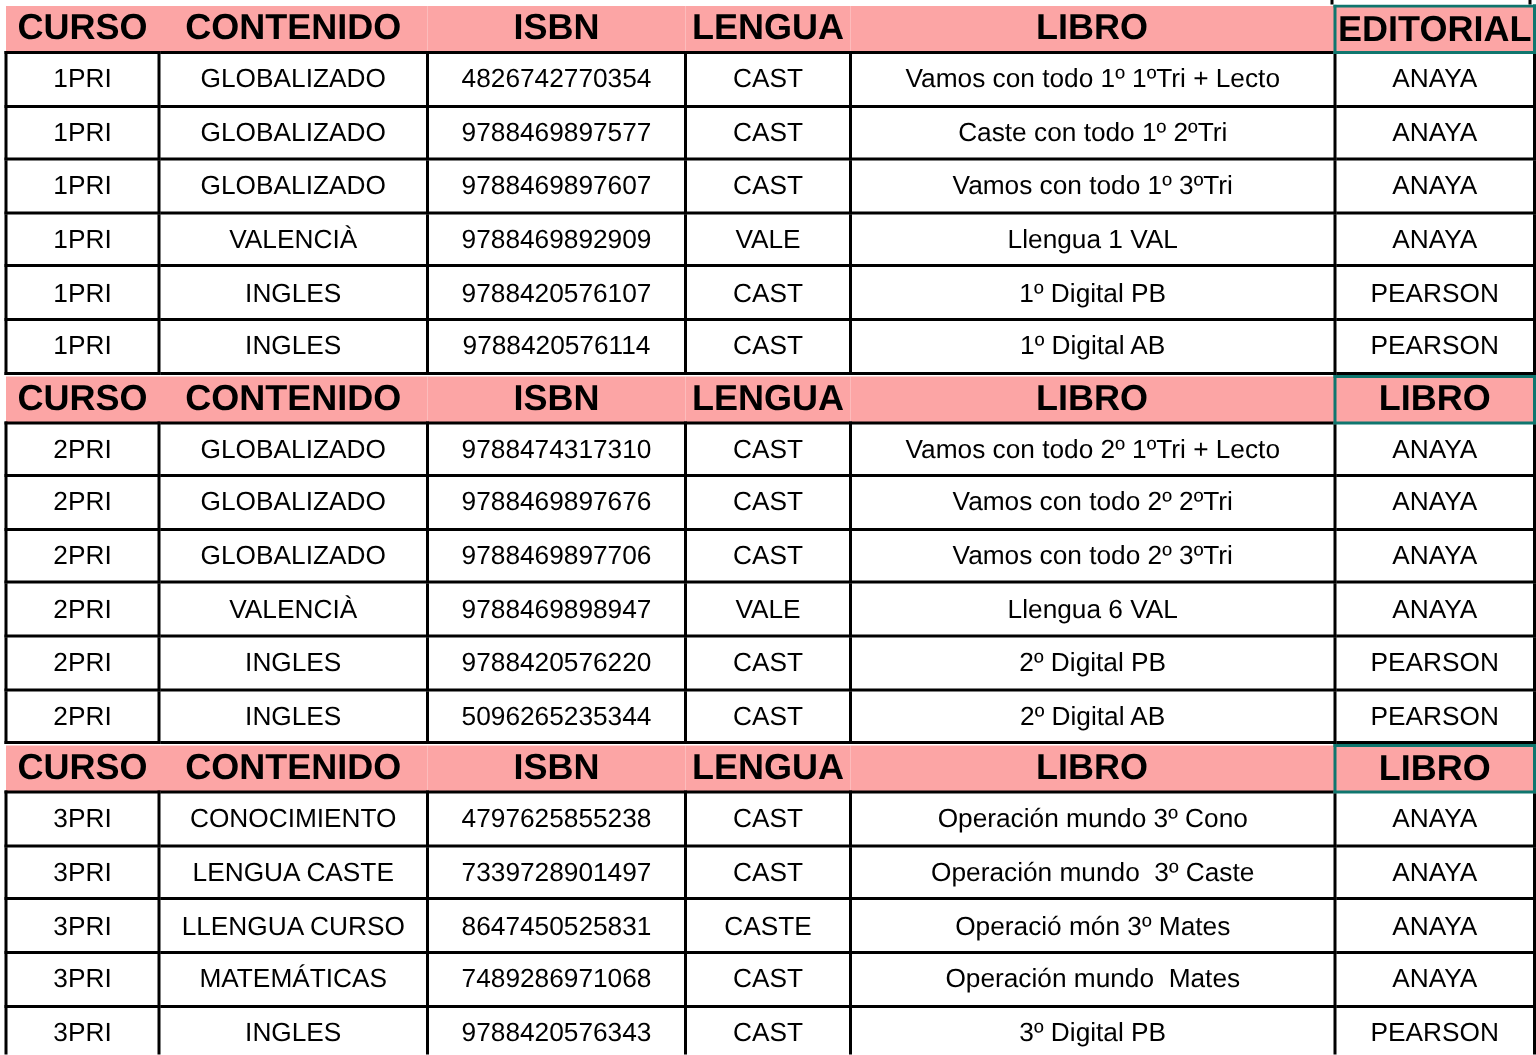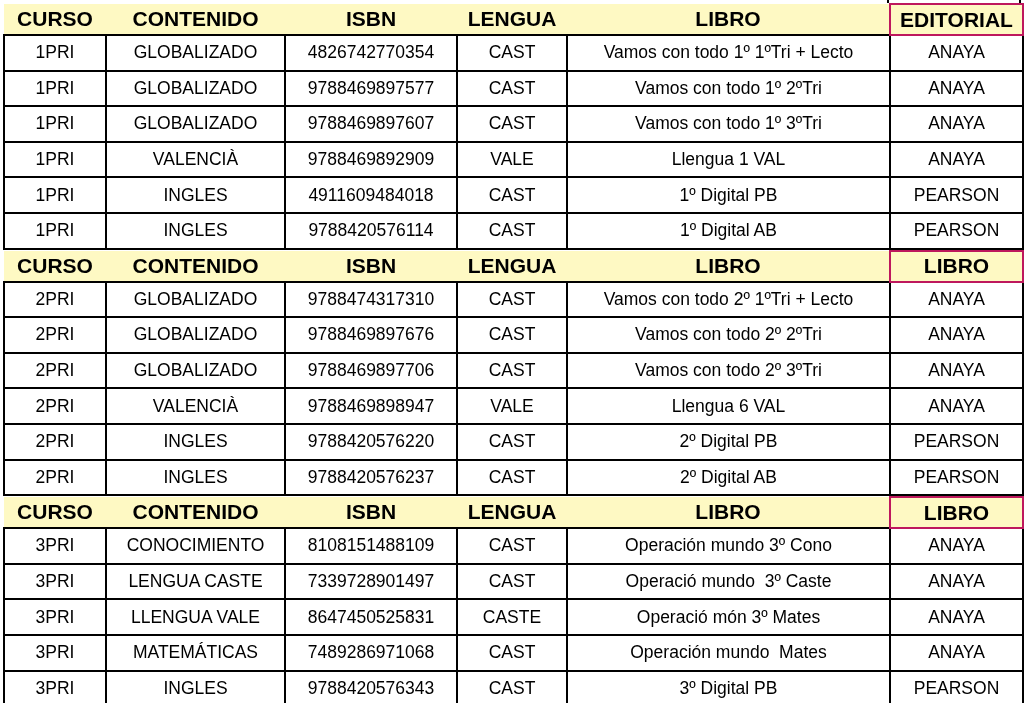--- a/index.html
+++ b/index.html
@@ -41,32 +41,32 @@
     margin-left: 3px;
   }
   table.section col.c-curso     { width: 102px; }
   table.section col.c-contenido { width: 179px; }
   table.section col.c-isbn      { width: 172px; }
   table.section col.c-lengua    { width: 110px; }
   table.section col.c-libro     { width: 323px; }
   table.section col.c-editorial { width: 133px; }
 
   table.section th {
-    background: #fef9c3;
+    background: #fca5a5;
     border: none;
     font-weight: 700;
-    font-size: 21px;
+    font-size: 24px;
     height: 29px;
     text-align: center;
     vertical-align: middle;
     padding: 0;
     white-space: pre;
   }
   table.section th.last-col {
-    border: 2px solid #be185d;
+    border: 2px solid #0f766e;
   }
   table.section td {
     background: #ffffff;
     border: 2px solid #000000;
     font-size: 17.5px;
     height: 33.6px;
     text-align: center;
     vertical-align: middle;
     padding: 0;
     white-space: pre;
@@ -109,21 +109,21 @@
             <td>4826742770354</td>
             <td>CAST</td>
             <td>Vamos con todo 1º 1ºTri + Lecto</td>
             <td>ANAYA</td>
           </tr>
           <tr>
             <td>1PRI</td>
             <td>GLOBALIZADO</td>
             <td>9788469897577</td>
             <td>CAST</td>
-            <td>Vamos con todo 1º 2ºTri</td>
+            <td>Caste con todo 1º 2ºTri</td>
             <td>ANAYA</td>
           </tr>
           <tr>
             <td>1PRI</td>
             <td>GLOBALIZADO</td>
             <td>9788469897607</td>
             <td>CAST</td>
             <td>Vamos con todo 1º 3ºTri</td>
             <td>ANAYA</td>
           </tr>
@@ -131,21 +131,21 @@
             <td>1PRI</td>
             <td>VALENCIÀ</td>
             <td>9788469892909</td>
             <td>VALE</td>
             <td>Llengua 1 VAL</td>
             <td>ANAYA</td>
           </tr>
           <tr>
             <td>1PRI</td>
             <td>INGLES</td>
-            <td>4911609484018</td>
+            <td>9788420576107</td>
             <td>CAST</td>
             <td>1º Digital PB</td>
             <td>PEARSON</td>
           </tr>
           <tr>
             <td>1PRI</td>
             <td>INGLES</td>
             <td>9788420576114</td>
             <td>CAST</td>
             <td>1º Digital AB</td>
@@ -209,21 +209,21 @@
             <td>2PRI</td>
             <td>INGLES</td>
             <td>9788420576220</td>
             <td>CAST</td>
             <td>2º Digital PB</td>
             <td>PEARSON</td>
           </tr>
           <tr>
             <td>2PRI</td>
             <td>INGLES</td>
-            <td>9788420576237</td>
+            <td>5096265235344</td>
             <td>CAST</td>
             <td>2º Digital AB</td>
             <td>PEARSON</td>
           </tr>
         </tbody>
       </table>
       <table class="section">
         <colgroup>
           <col class="c-curso">
           <col class="c-contenido">
@@ -239,36 +239,36 @@
             <th class="">ISBN</th>
             <th class="">LENGUA</th>
             <th class="">LIBRO</th>
             <th class="last-col">LIBRO</th>
           </tr>
         </thead>
         <tbody>
           <tr>
             <td>3PRI</td>
             <td>CONOCIMIENTO</td>
-            <td>8108151488109</td>
+            <td>4797625855238</td>
             <td>CAST</td>
             <td>Operación mundo 3º Cono</td>
             <td>ANAYA</td>
           </tr>
           <tr>
             <td>3PRI</td>
             <td>LENGUA CASTE</td>
             <td>7339728901497</td>
             <td>CAST</td>
-            <td>Operació mundo  3º Caste</td>
-            <td>ANAYA</td>
-          </tr>
-          <tr>
-            <td>3PRI</td>
-            <td>LLENGUA VALE</td>
+            <td>Operación mundo  3º Caste</td>
+            <td>ANAYA</td>
+          </tr>
+          <tr>
+            <td>3PRI</td>
+            <td>LLENGUA CURSO</td>
             <td>8647450525831</td>
             <td>CASTE</td>
             <td>Operació món 3º Mates</td>
             <td>ANAYA</td>
           </tr>
           <tr>
             <td>3PRI</td>
             <td>MATEMÁTICAS</td>
             <td>7489286971068</td>
             <td>CAST</td>

